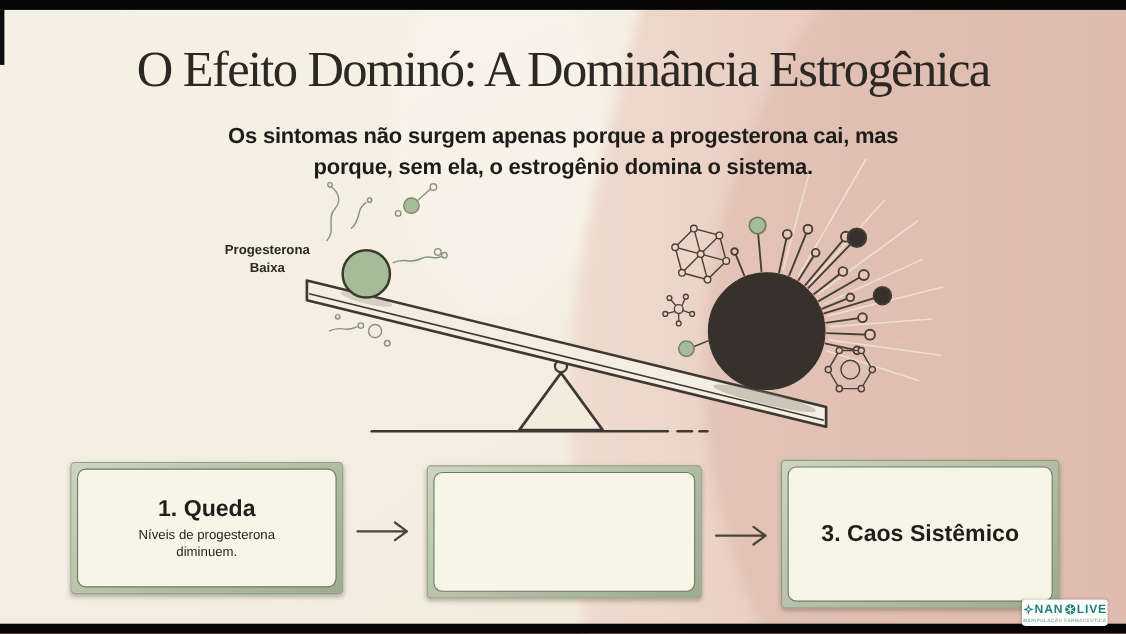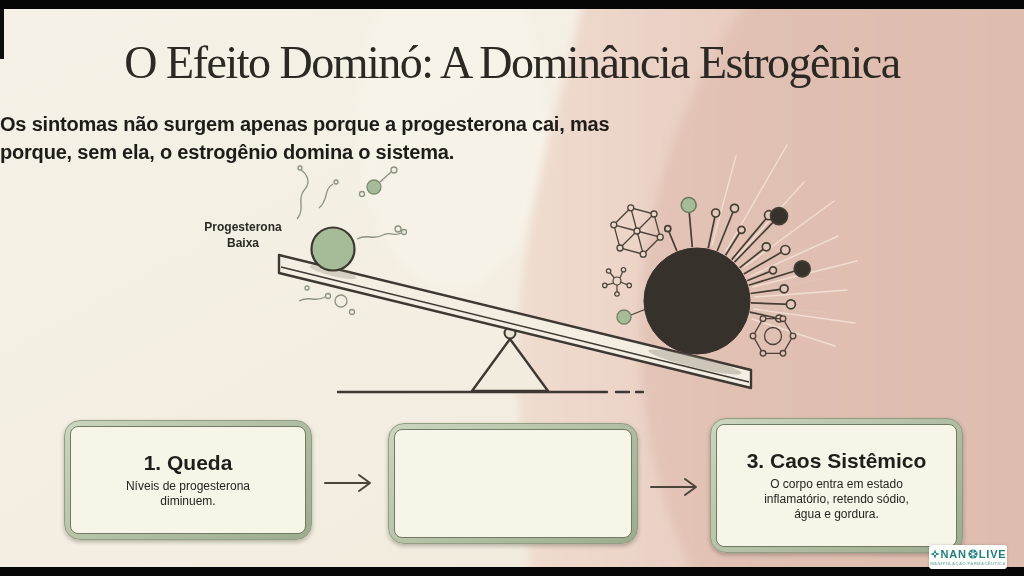--- a/index.html
+++ b/index.html
@@ -4,28 +4,28 @@
 <style>
   html,body{margin:0;padding:0;background:#000;}
   .stage{position:relative;width:1024px;height:576px;overflow:hidden;
          font-family:"Liberation Sans",sans-serif;background:#ef4444;}
   .art{position:absolute;inset:0;width:1024px;height:576px;z-index:1;}
   .txt{position:absolute;z-index:3;}
   .preline{white-space:pre-line;}
   .title{top:36px;left:0;width:1024px;text-align:center;
          font-family:"Liberation Serif",serif;font-size:46px;font-weight:500;
          letter-spacing:-1.5px;color:#2c2823;z-index:3;position:absolute;}
-  .subtitle{top:110px;left:0;width:1024px;text-align:left;font-size:20px;
+  .subtitle{top:110px;left:0;width:1024px;text-align:center;font-size:20px;
             font-weight:700;letter-spacing:-0.2px;color:#1e1c19;line-height:1.4;
             position:absolute;z-index:3;}
   .label-left{left:160px;top:220px;width:166px;text-align:center;font-size:12px;
               font-weight:700;color:#2b2925;line-height:1.3;}
   .label-right{left:641px;top:283px;width:112px;text-align:center;font-size:16px;
                color:#f3f1ec;line-height:1.22;}
-  .step{position:absolute;z-index:3;border-radius:16px;padding:5px;box-sizing:border-box;
+  .step{position:absolute;z-index:3;border-radius:4px;padding:5px;box-sizing:border-box;
         background:linear-gradient(145deg,#ccd5bf,#9cab8d);border:1px solid #909e82;
         box-shadow:0 2px 4px rgba(60,58,45,.35);}
   .step-inner{width:100%;height:100%;box-sizing:border-box;border-radius:8px;
               border:1.5px solid #6e7a61;background:#f7f4e8;display:flex;
               flex-direction:column;align-items:center;justify-content:center;
               gap:4px;text-align:center;padding:4px;}
   .step-title{font-size:21px;font-weight:700;color:#201e1a;}
   .step-body{font-size:12px;color:#262420;line-height:1.25;}
   .arrow{position:absolute;z-index:3;}
   .bar{position:absolute;left:0;width:1024px;background:#060606;z-index:5;}
@@ -232,23 +232,20 @@
   <div class="step" style="left:388px;top:423px;width:250px;height:121px">
     <div class="step-inner">
     </div>
   </div>
   <svg class="arrow" style="left:648px;top:475px" width="56" height="24" viewBox="0 0 56 24">
     <path d="M3,12 H46 M37,4 L48,12 L37,20" stroke="#4a443b" stroke-width="2" fill="none" stroke-linecap="round" stroke-linejoin="round"></path>
   </svg>
   <div class="step" style="left:710px;top:418px;width:253px;height:135px">
     <div class="step-inner">
       <div class="step-title">3. Caos Sistêmico</div>
-      <div class="step-body preline">O corpo entra em estado
-inflamatório, retendo sódio,
-água e gordura.</div>
     </div>
   </div>
 
   <div class="bar bar-top"></div>
   <div class="bar bar-bottom"></div>
   <div class="sliver"></div>
 
   <div class="logo">
     <div class="logo-row">
       <svg width="10" height="10" viewBox="0 0 10 10">

